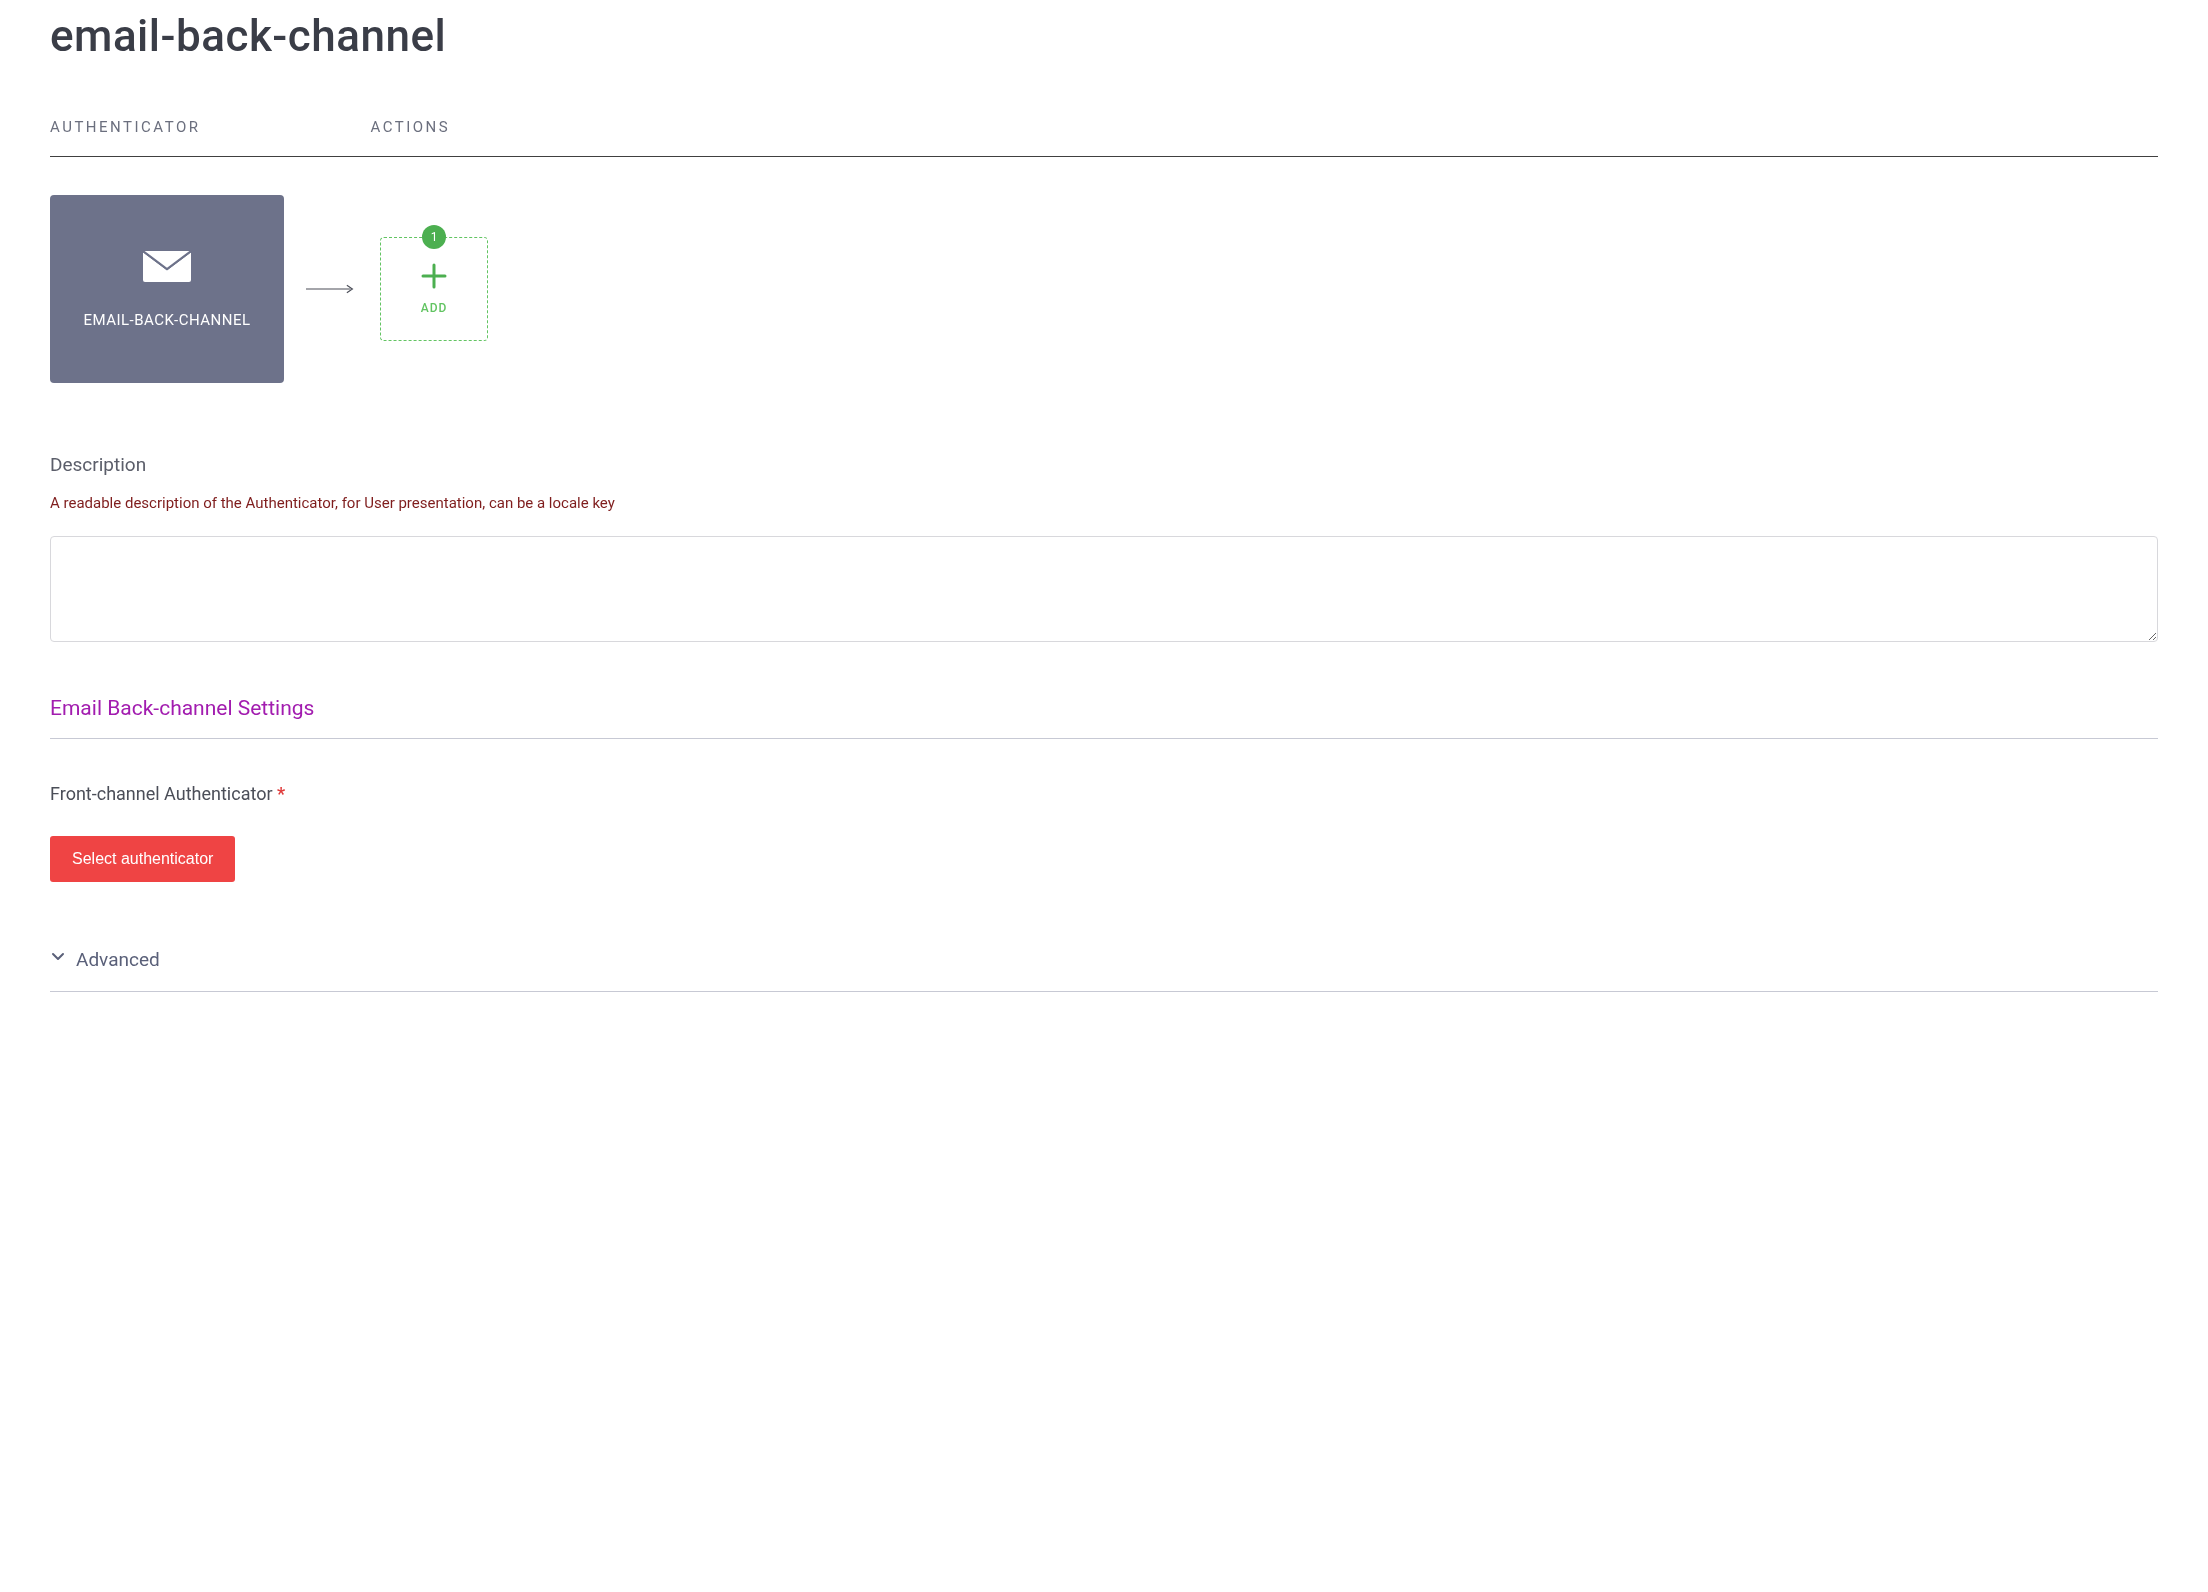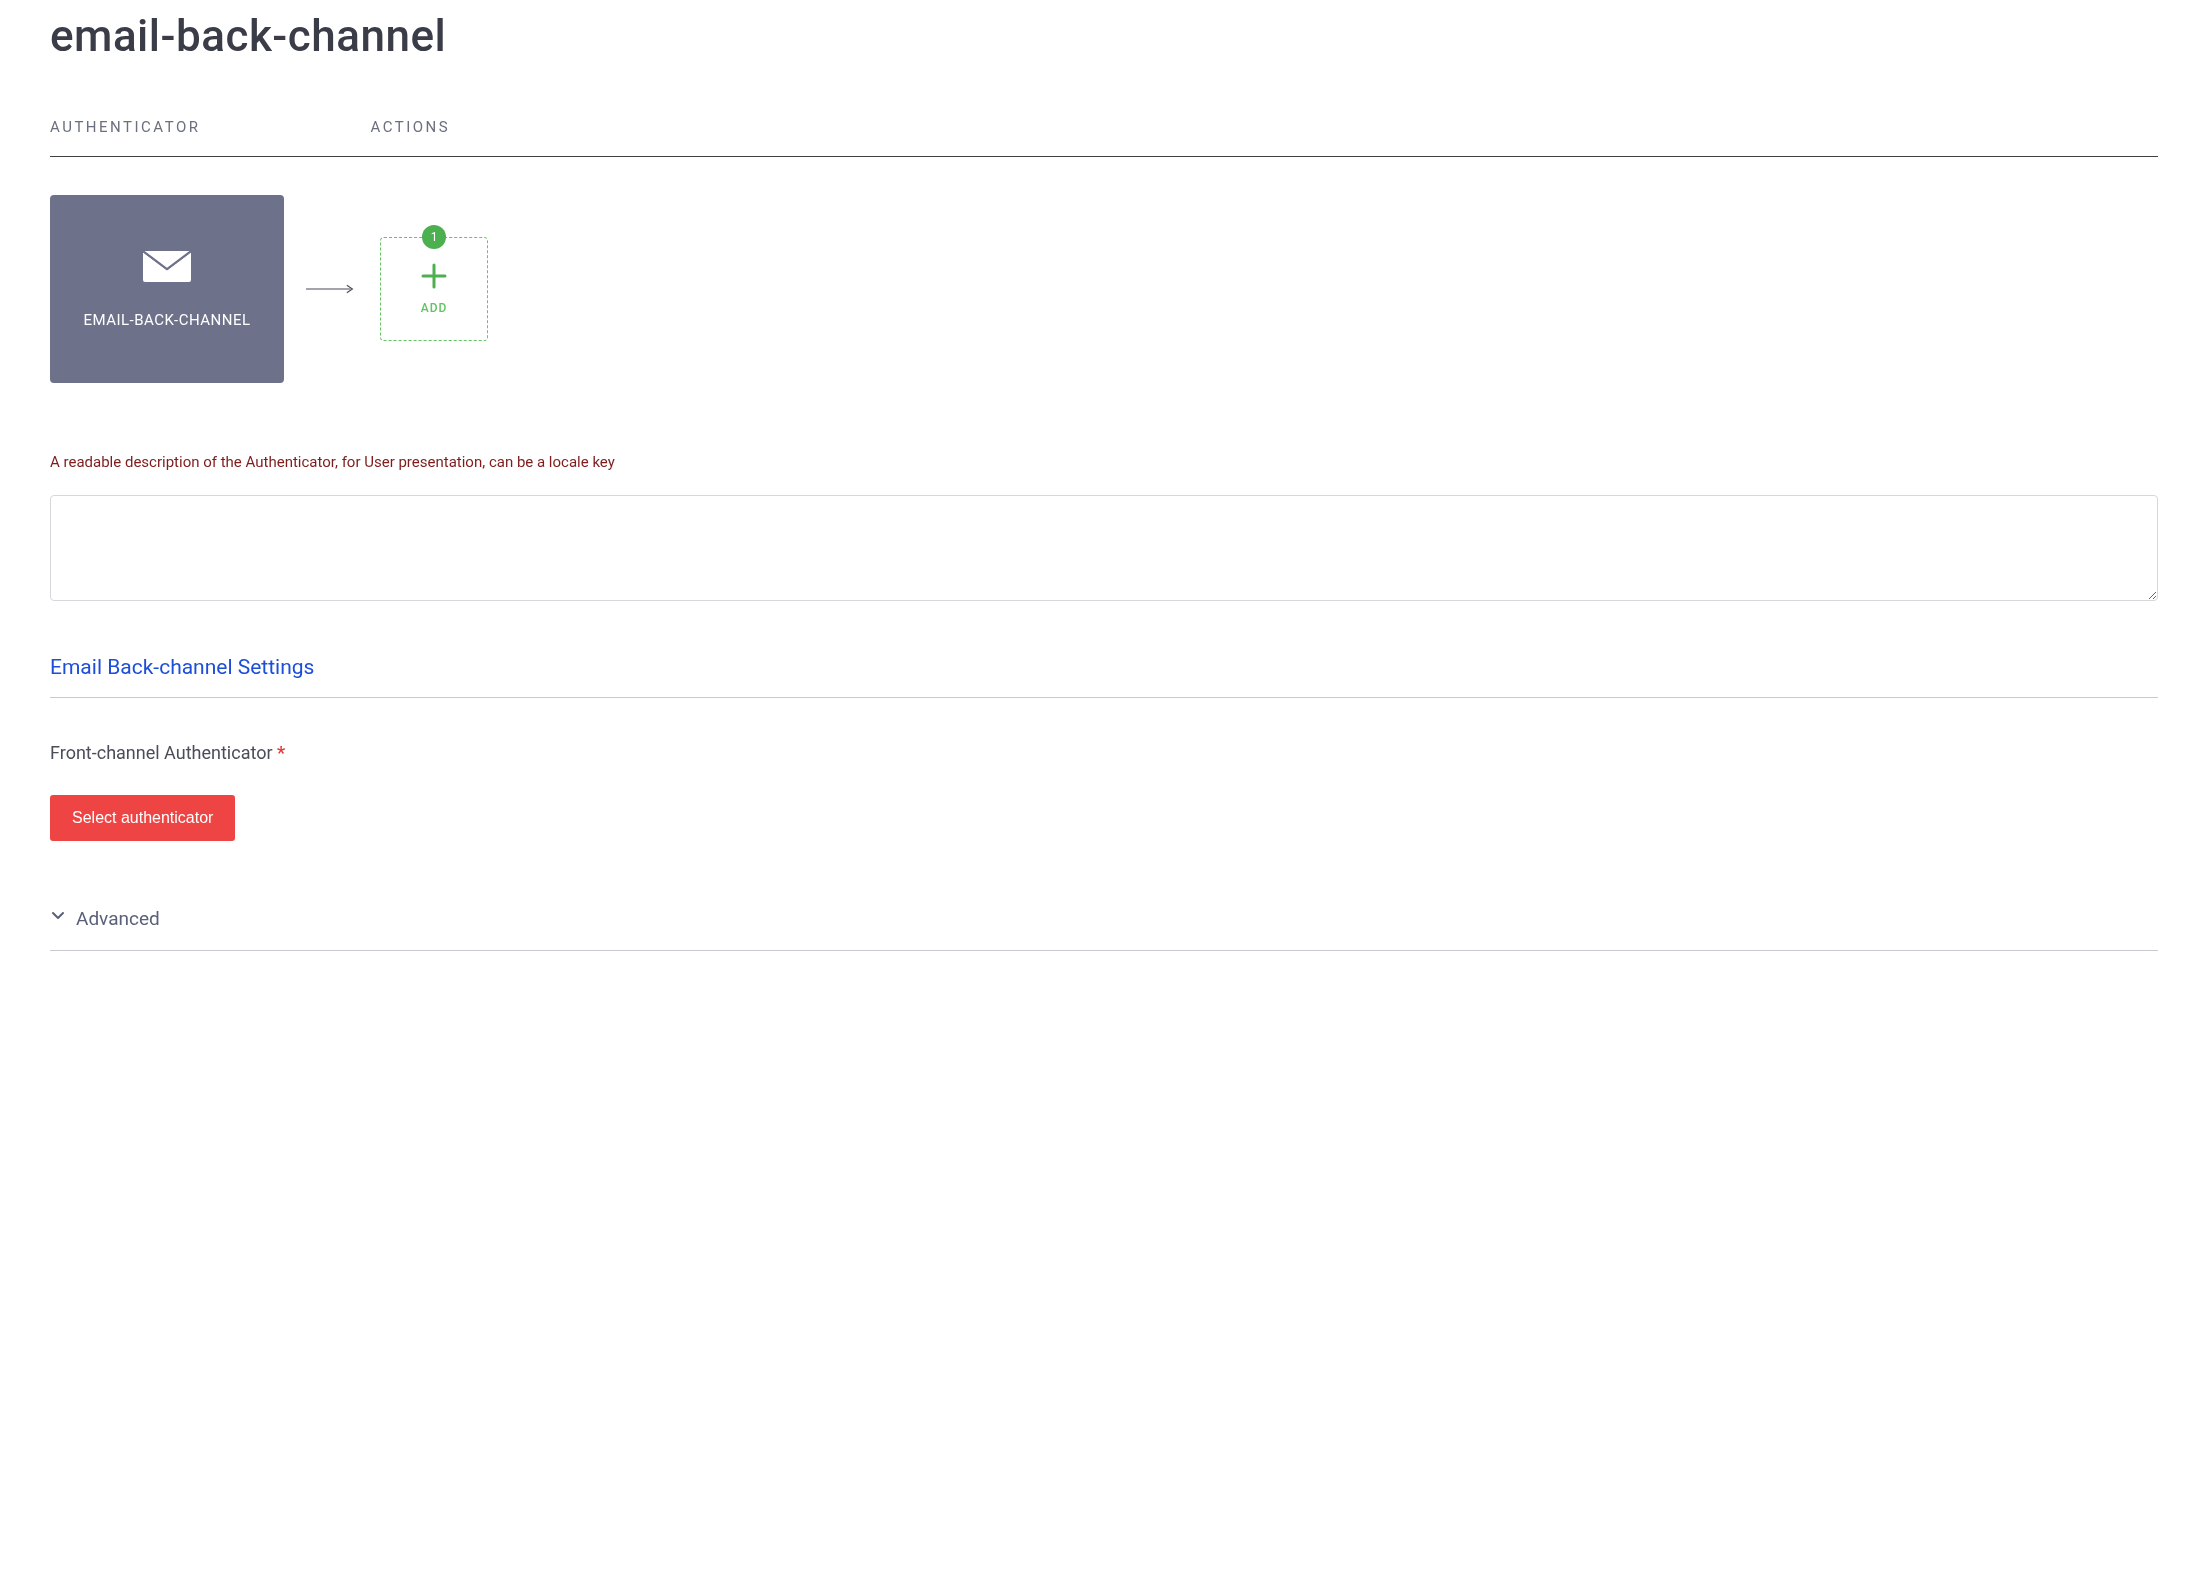--- a/index.html
+++ b/index.html
@@ -119,21 +119,21 @@
   border: 1px solid #d8d8dc;
   border-radius: 4px;
   margin-top: 24px;
   padding: 12px;
   font-size: 15px;
   font-family: inherit;
   resize: vertical;
 }
 .section-title {
   font-size: 21px;
-  color: #1d4ed8;
+  color: #a21caf;
   font-weight: 400;
   margin-top: 50px;
   padding-bottom: 18px;
   border-bottom: 1px solid #c7c9d4;
 }
 .req-label-row {
   margin-top: 44px;
   font-size: 18px;
   color: #4b4e58;
 }
@@ -201,20 +201,21 @@
           <line x1="13" y1="2" x2="13" y2="24" stroke="#4caf50" stroke-width="3" stroke-linecap="round"></line>
           <line x1="2" y1="13" x2="24" y2="13" stroke="#4caf50" stroke-width="3" stroke-linecap="round"></line>
         </svg>
       </span>
       <div class="add-label">ADD</div>
     </div>
   </div>
 </div>
 
 <div class="form-block">
+  <div class="field-label">Description</div>
   <div class="field-help">A readable description of the Authenticator, for User presentation, can be a locale key</div>
   <textarea class="textarea" style=""></textarea>
 </div>
 
 <div class="section-title">Email Back-channel Settings</div>
 
 <div class="req-label-row">
   <span>Front-channel Authenticator</span>
   <span class="req-star">*</span>
 </div>

